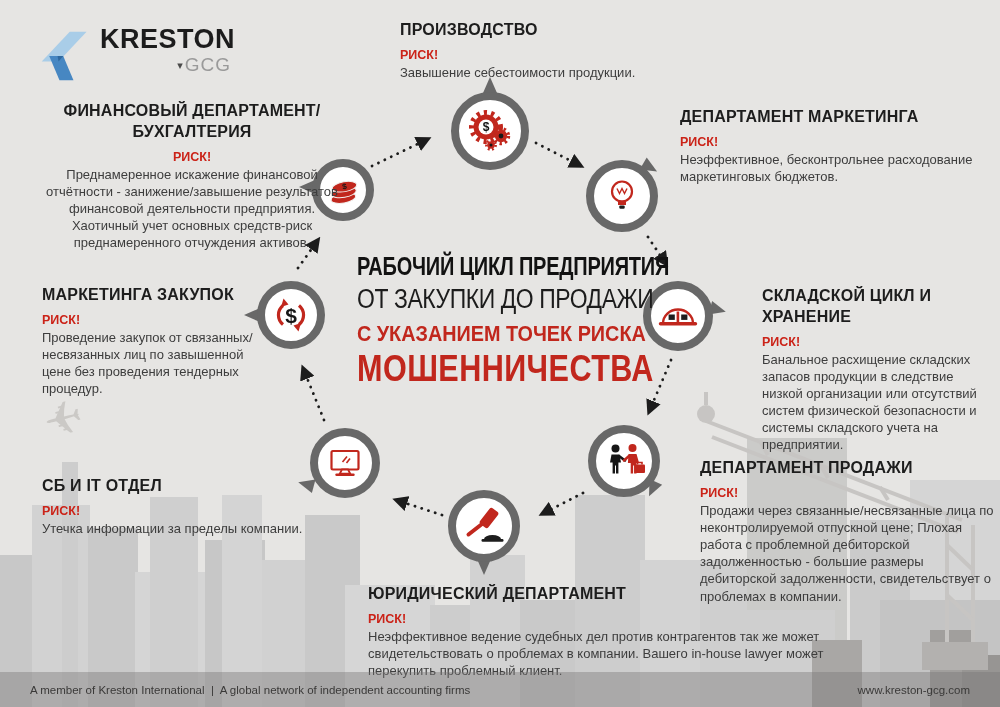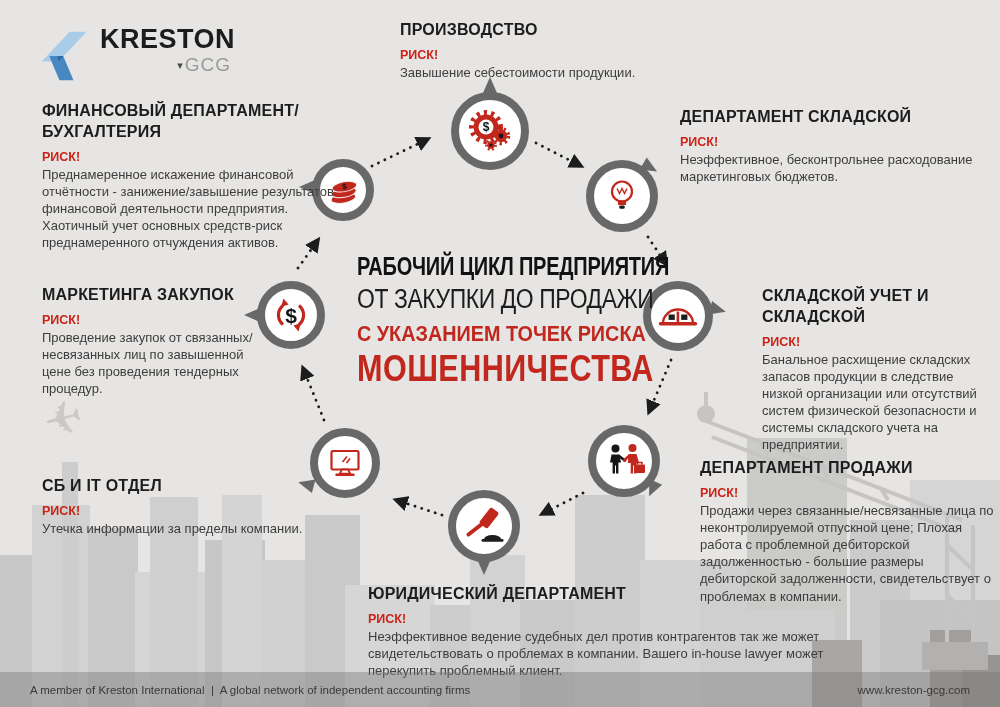--- a/index.html
+++ b/index.html
@@ -244,41 +244,41 @@
     <svg width="38" height="38" viewBox="0 0 38 38">
       <g transform="rotate(-10 19 19)">
         <ellipse cx="18" cy="27" rx="12.5" ry="5" fill="#c1271d" stroke="#f3f2f0" stroke-width="1"></ellipse>
         <ellipse cx="19.5" cy="21.5" rx="12.5" ry="5" fill="#c1271d" stroke="#f3f2f0" stroke-width="1"></ellipse>
         <ellipse cx="21" cy="16" rx="12.5" ry="5" fill="#c1271d" stroke="#f3f2f0" stroke-width="1"></ellipse>
         <text x="21" y="18.5" text-anchor="middle" font-size="8" font-weight="bold" fill="#161616" font-family="Liberation Sans, sans-serif">$</text>
       </g>
     </svg>
   </div>
 
-  <div class="section" style="left:42px;top:101px;width:300px;">
+  <div class="section" style="left:42px;top:101px;width:300px;text-align:center;">
     <div class="sec-title">ФИНАНСОВЫЙ ДЕПАРТАМЕНТ/
 БУХГАЛТЕРИЯ</div>
     <div class="risk">РИСК!</div>
     <div class="desc">Преднамеренное искажение финансовой отчётности - занижение/завышение результатов финансовой деятельности предприятия. Хаотичный учет основных средств-риск преднамеренного отчуждения активов.</div>
   </div>
 
   <div class="section" style="left:400px;top:20px;width:300px;">
     <div class="sec-title">ПРОИЗВОДСТВО</div>
     <div class="risk">РИСК!</div>
     <div class="desc">Завышение себестоимости продукции.</div>
   </div>
 
   <div class="section" style="left:680px;top:107px;width:310px;">
-    <div class="sec-title">ДЕПАРТАМЕНТ СКЛАДСКОЙ</div>
+    <div class="sec-title">ДЕПАРТАМЕНТ МАРКЕТИНГА</div>
     <div class="risk">РИСК!</div>
     <div class="desc">Неэффективное, бесконтрольнее расходование маркетинговых бюджетов.</div>
   </div>
 
   <div class="section" style="left:762px;top:286px;width:235px;">
-    <div class="sec-title">СКЛАДСКОЙ УЧЕТ И СКЛАДСКОЙ</div>
+    <div class="sec-title">СКЛАДСКОЙ ЦИКЛ И ХРАНЕНИЕ</div>
     <div class="risk">РИСК!</div>
     <div class="desc">Банальное расхищение складских запасов продукции в следствие низкой организации или отсутствий систем физической безопасности и системы складского учета на предприятии.</div>
   </div>
 
   <div class="section" style="left:700px;top:458px;width:300px;">
     <div class="sec-title">ДЕПАРТАМЕНТ ПРОДАЖИ</div>
     <div class="risk">РИСК!</div>
     <div class="desc">Продажи через связанные/несвязанные лица по неконтролируемой отпускной цене; Плохая работа с проблемной дебиторской задолженностью - большие размеры дебиторской задолженности, свидетельствует о проблемах в компании.</div>
   </div>
 

